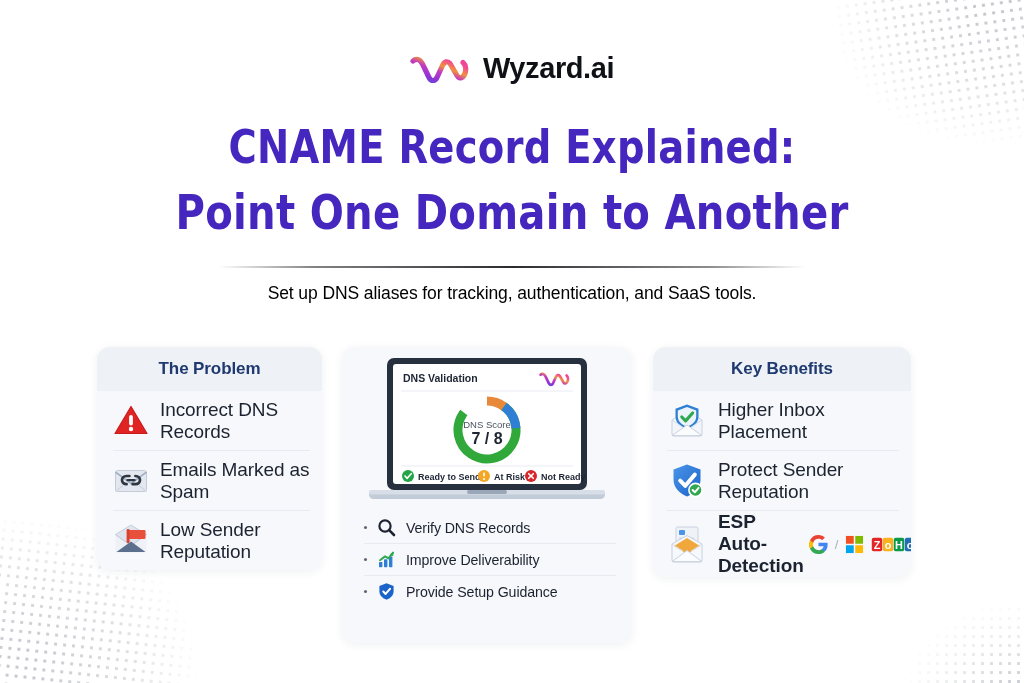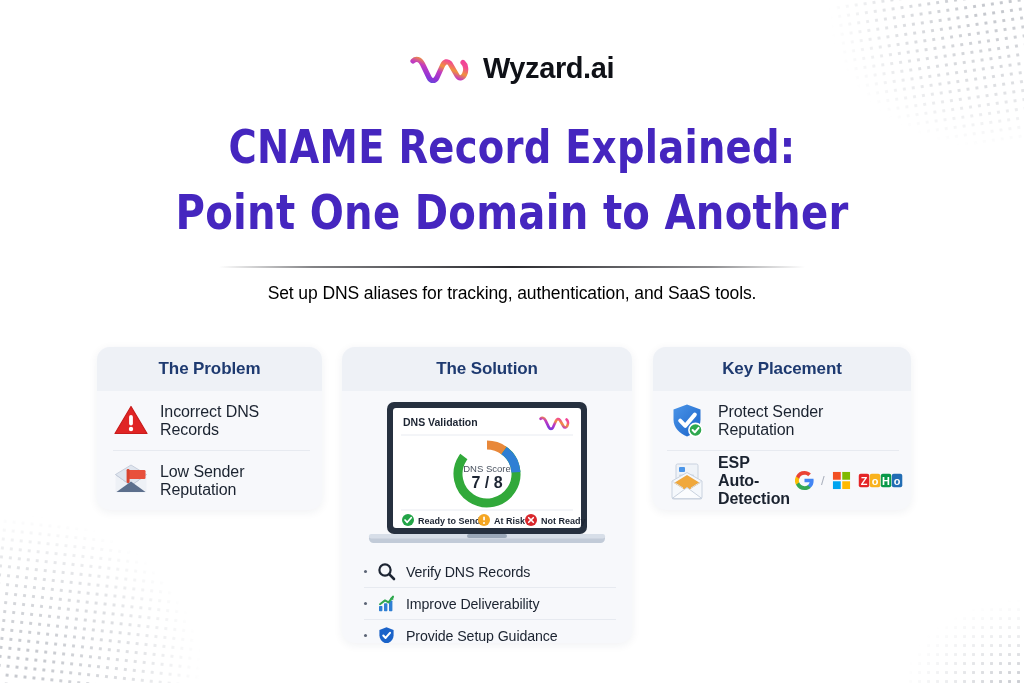--- a/index.html
+++ b/index.html
@@ -133,21 +133,21 @@
 
   .row {
     display: flex;
     align-items: center;
     gap: 11px;
     min-height: 58px;
     border-bottom: 1px solid #e7eaf0;
   }
   .row:last-child { border-bottom: none; }
   .row-label {
-    font-size: 16px;
+    font-size: 19px;
     color: #1b2330;
     letter-spacing: -0.1px;
   }
   .icon { flex: 0 0 auto; display: block; }
 
   
   #card-problem { left: 97px; top: 347px; width: 225px; }
   #card-problem .card-body { padding: 0 12px 0 16px; }
   #card-problem .row { min-height: 59px; }
 
@@ -237,40 +237,54 @@
         <span class="icon">
           <svg width="36" height="33" viewBox="0 0 36 33">
             <path d="M18 2.5 L34 29.5 H2 Z" fill="#e02424" stroke="#c81c1c" stroke-width="1.2" stroke-linejoin="round"></path>
             <rect x="16.1" y="11" width="3.8" height="10.5" rx="1.9" fill="#fff"></rect>
             <circle cx="18" cy="25" r="2.2" fill="#fff"></circle>
           </svg>
         </span>
         <span class="row-label">Incorrect DNS Records</span>
       </div>
 
+      <div class="row">
+        <span class="icon">
+          <svg width="36" height="33" viewBox="0 0 36 33">
+            <rect x="2.5" y="6.5" width="31" height="21" rx="2.4" fill="#e3e8f0" stroke="#c3cbd9" stroke-width="1"></rect>
+            <path d="M2.5 8.2 L18 19.5 L33.5 8.2" fill="none" stroke="#9fadc2" stroke-width="1.6"></path>
+            <path d="M10 21.5 L2.5 27.5 M26 21.5 L33.5 27.5" stroke="#cdd5e1" stroke-width="1.2" fill="none"></path>
+            <g fill="none" stroke="#2e3642" stroke-width="2.7" stroke-linecap="round">
+              <path d="M13.6 20.2 C10.6 20.2 9 18.3 9 16.1 C9 13.9 10.6 12 13.6 12 L16.4 12"></path>
+              <path d="M22.4 12 C25.4 12 27 13.9 27 16.1 C27 18.3 25.4 20.2 22.4 20.2 L19.6 20.2"></path>
+            </g>
+            <path d="M14.5 16.1 L21.5 16.1" stroke="#2e3642" stroke-width="2.4" stroke-linecap="round"></path>
+          </svg>
+        </span>
+        <span class="row-label">Emails Marked as Spam</span>
+      </div>
 
       <div class="row">
         <span class="icon">
           <svg width="36" height="33" viewBox="0 0 36 33">
             <path d="M2.5 10.5 L18 21.5 L33.5 10.5 V27 a1.8 1.8 0 0 1-1.8 1.8 H4.3 A1.8 1.8 0 0 1 2.5 27 Z" fill="#eef1f6"></path>
             <path d="M2.5 10.5 L18 21.5 L33.5 10.5" fill="none" stroke="#b9c3d2" stroke-width="1"></path>
             <path d="M2.5 10.5 L18 1 L33.5 10.5 L18 21.5 Z" fill="#dfe5ee" stroke="#c3cbd9" stroke-width="0.9"></path>
             <path d="M3.5 28 L18 17.5 L32.5 28 Z" fill="#5c6f8c"></path>
             <rect x="15.5" y="6" width="17" height="9" rx="1.2" fill="#e8503c"></rect>
             <rect x="13.6" y="5" width="3" height="14" rx="1.3" fill="#d8442f"></rect>
           </svg>
         </span>
         <span class="row-label">Low Sender Reputation</span>
       </div>
 
     </div>
   </div>
 
   <div class="card" id="card-solution">
-    <div class="card-head">The Solution</div>
 
     <div class="laptop-wrap">
       <svg width="252" height="152" viewBox="0 0 252 152">
 
         <rect x="26" y="2" width="200" height="132" rx="7" fill="#26303f"></rect>
         <rect x="32" y="8" width="188" height="120" rx="3" fill="#ffffff"></rect>
 
         <rect x="8" y="134" width="236" height="9" rx="4.5" fill="#c2cbd8"></rect>
         <rect x="8" y="134" width="236" height="4.5" rx="2.2" fill="#d7dee8"></rect>
         <rect x="106" y="134" width="40" height="4" rx="2" fill="#9aa7b8"></rect>
@@ -341,23 +355,36 @@
             <path d="M9.5 1.3 L16.6 4 V9.3 C16.6 13.6 13.4 16.4 9.5 17.7 C5.6 16.4 2.4 13.6 2.4 9.3 V4 Z" fill="#1b63c9"></path>
             <path d="M6.3 9.5 L8.6 11.9 L13 6.9" stroke="#fff" stroke-width="2.1" fill="none" stroke-linecap="round" stroke-linejoin="round"></path>
           </svg>
         </span>
         <span class="feature-label">Provide Setup Guidance</span>
       </div>
     </div>
   </div>
 
   <div class="card" id="card-benefits">
-    <div class="card-head">Key Placement</div>
+    <div class="card-head">Key Benefits</div>
     <div class="card-body">
 
+      <div class="row">
+        <span class="icon">
+          <svg width="40" height="38" viewBox="0 0 40 38">
+            <path d="M5 18 L20 9 L35 18 V32 a2 2 0 0 1-2 2 H7 a2 2 0 0 1-2-2 Z" fill="#f2f5f9" stroke="#c9d2df" stroke-width="1"></path>
+            <path d="M20 2.5 L31.5 6.8 V14.5 C31.5 20.8 26.5 25 20 27 C13.5 25 8.5 20.8 8.5 14.5 V6.8 Z" fill="#2f7fd4"></path>
+            <path d="M20 5 L29.2 8.4 V14.6 C29.2 19.6 25.2 23 20 24.7 C14.8 23 10.8 19.6 10.8 14.6 V8.4 Z" fill="#edf3fa"></path>
+            <path d="M14.8 15 L18.6 18.9 L25.6 11" stroke="#2fa84f" stroke-width="3.2" fill="none" stroke-linecap="round" stroke-linejoin="round"></path>
+            <path d="M5 33.6 L20 23 L35 33.6 Z" fill="#fbfcfe" stroke="#c9d2df" stroke-width="1" stroke-linejoin="round"></path>
+            <path d="M5 18 L17 26 M35 18 L23 26" stroke="#d6dde8" stroke-width="1"></path>
+          </svg>
+        </span>
+        <span class="row-label">Higher Inbox Placement</span>
+      </div>
 
       <div class="row">
         <span class="icon">
           <svg width="40" height="38" viewBox="0 0 40 38">
             <defs>
               <linearGradient id="shGrad" x1="0" y1="0" x2="1" y2="1">
                 <stop offset="0%" stop-color="#4b95e8"></stop>
                 <stop offset="100%" stop-color="#1b63c9"></stop>
               </linearGradient>
             </defs>

